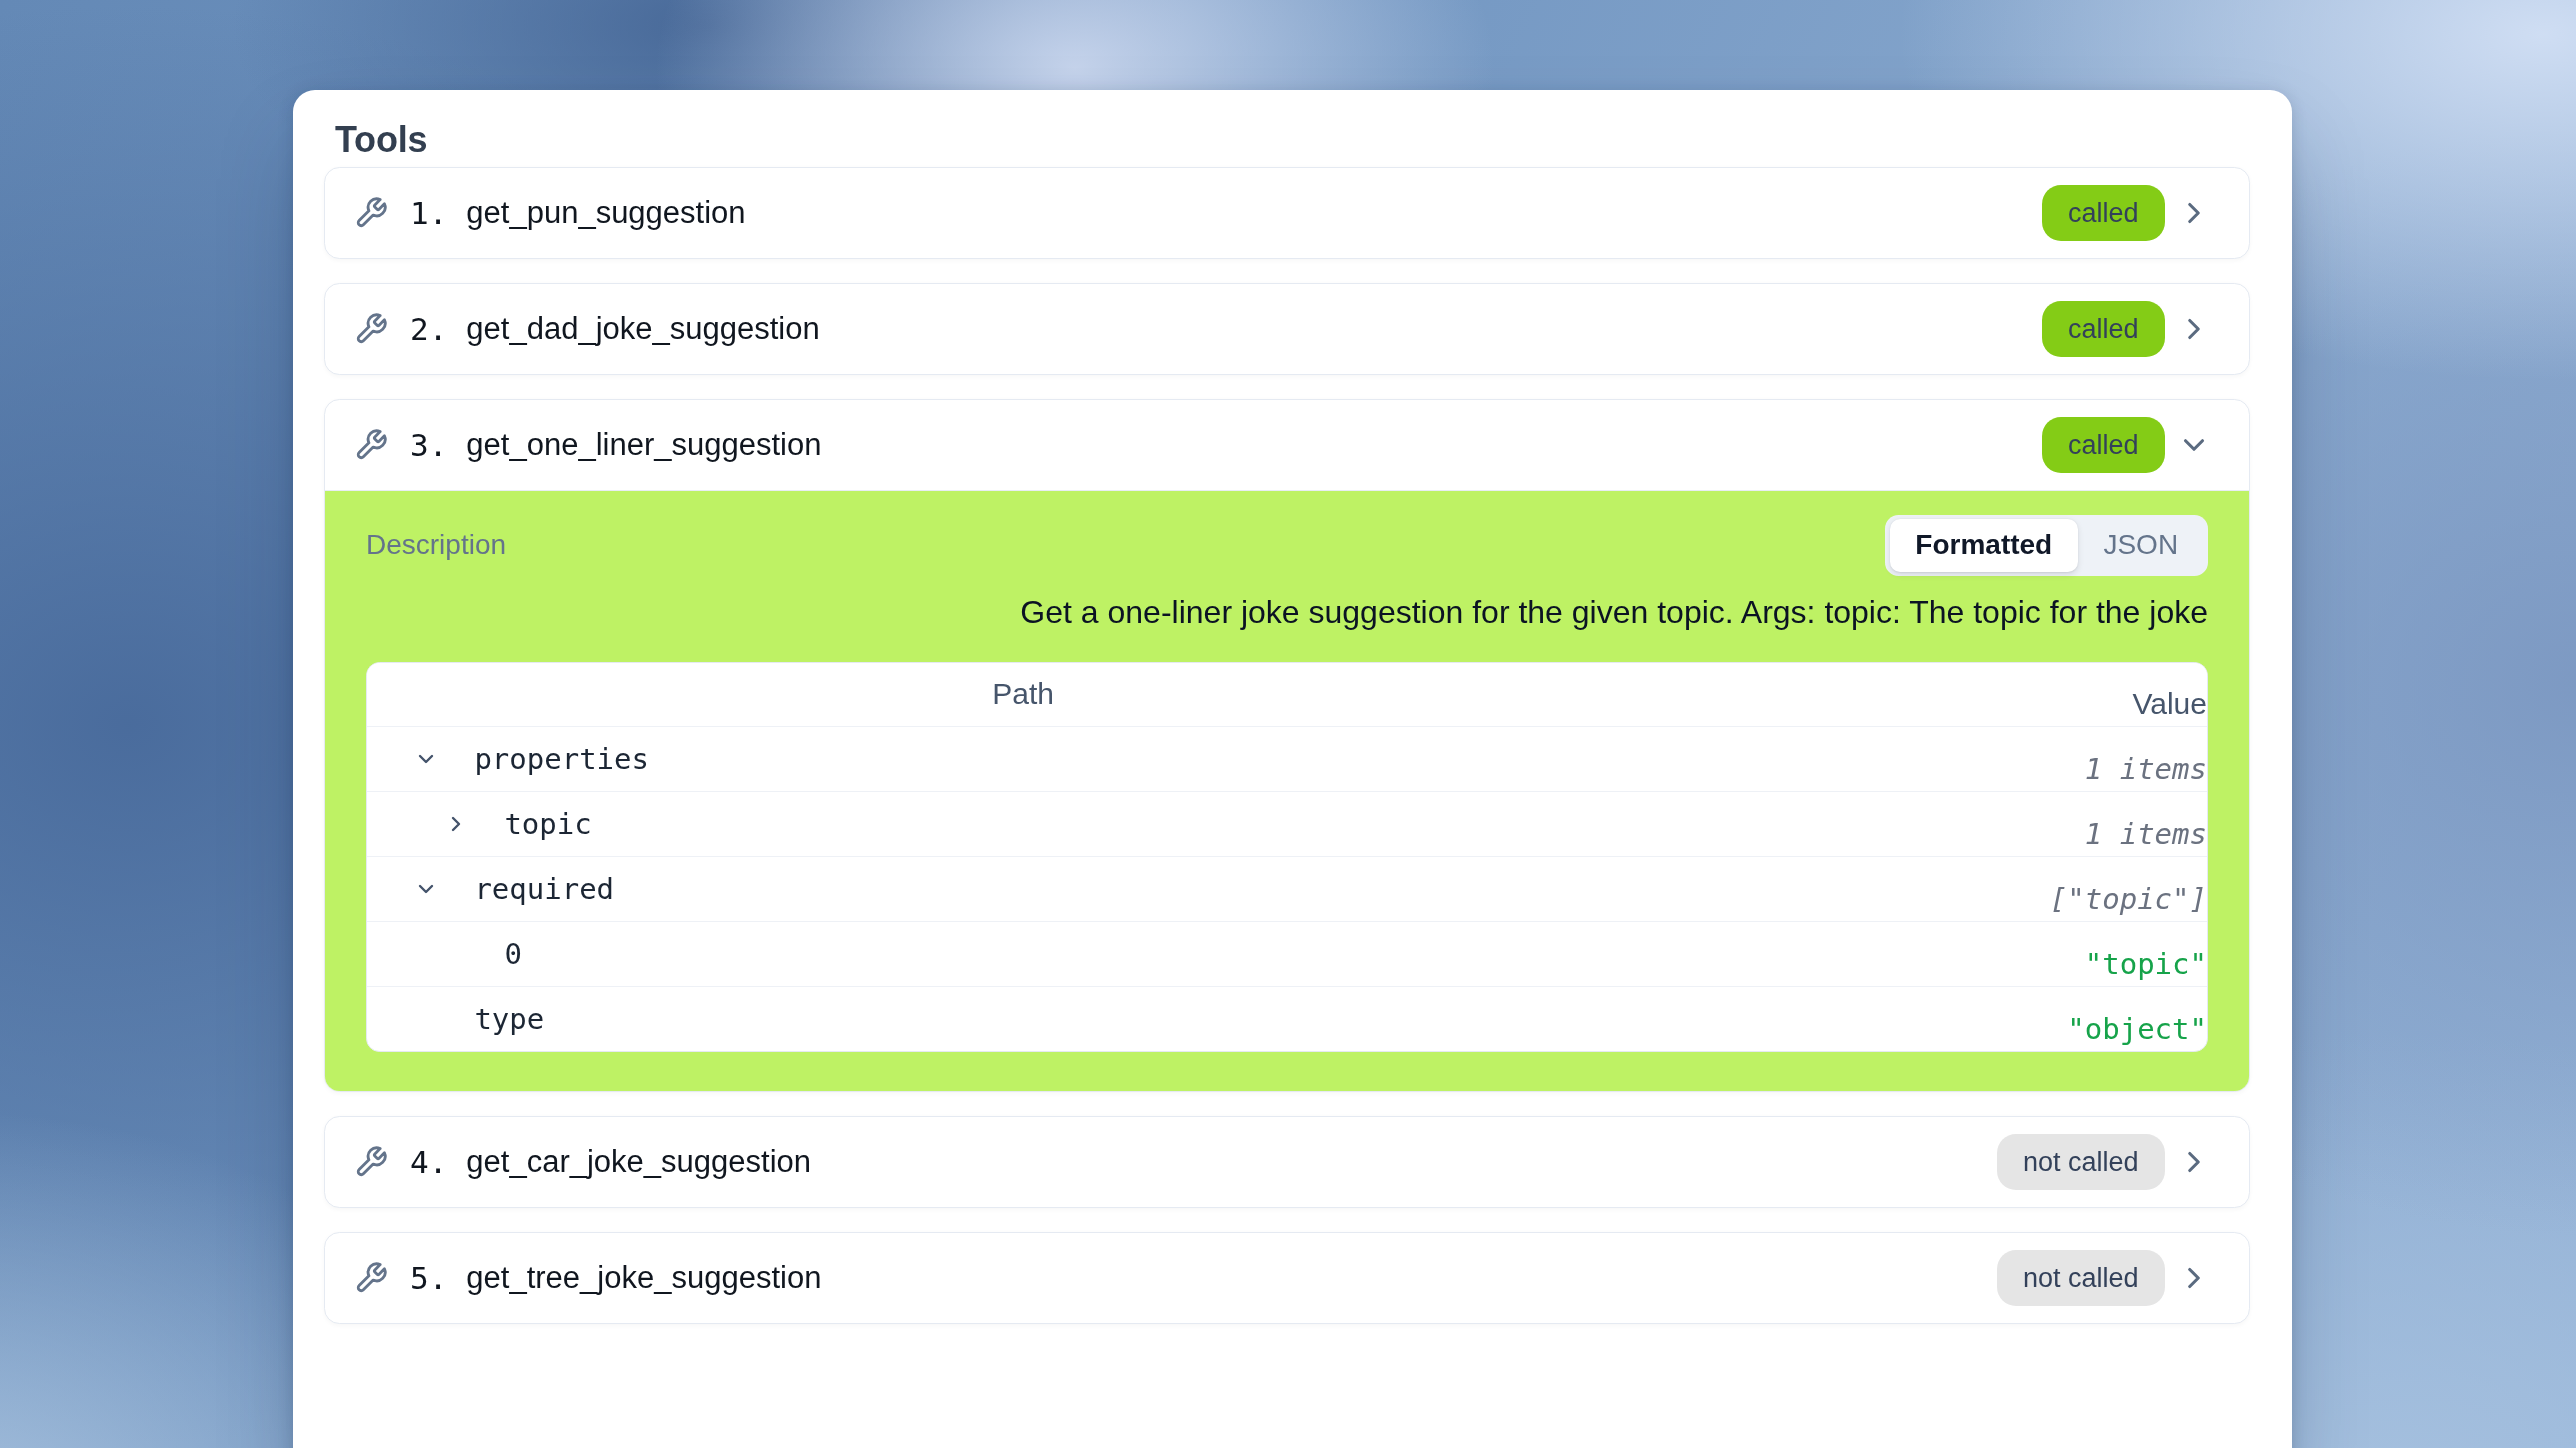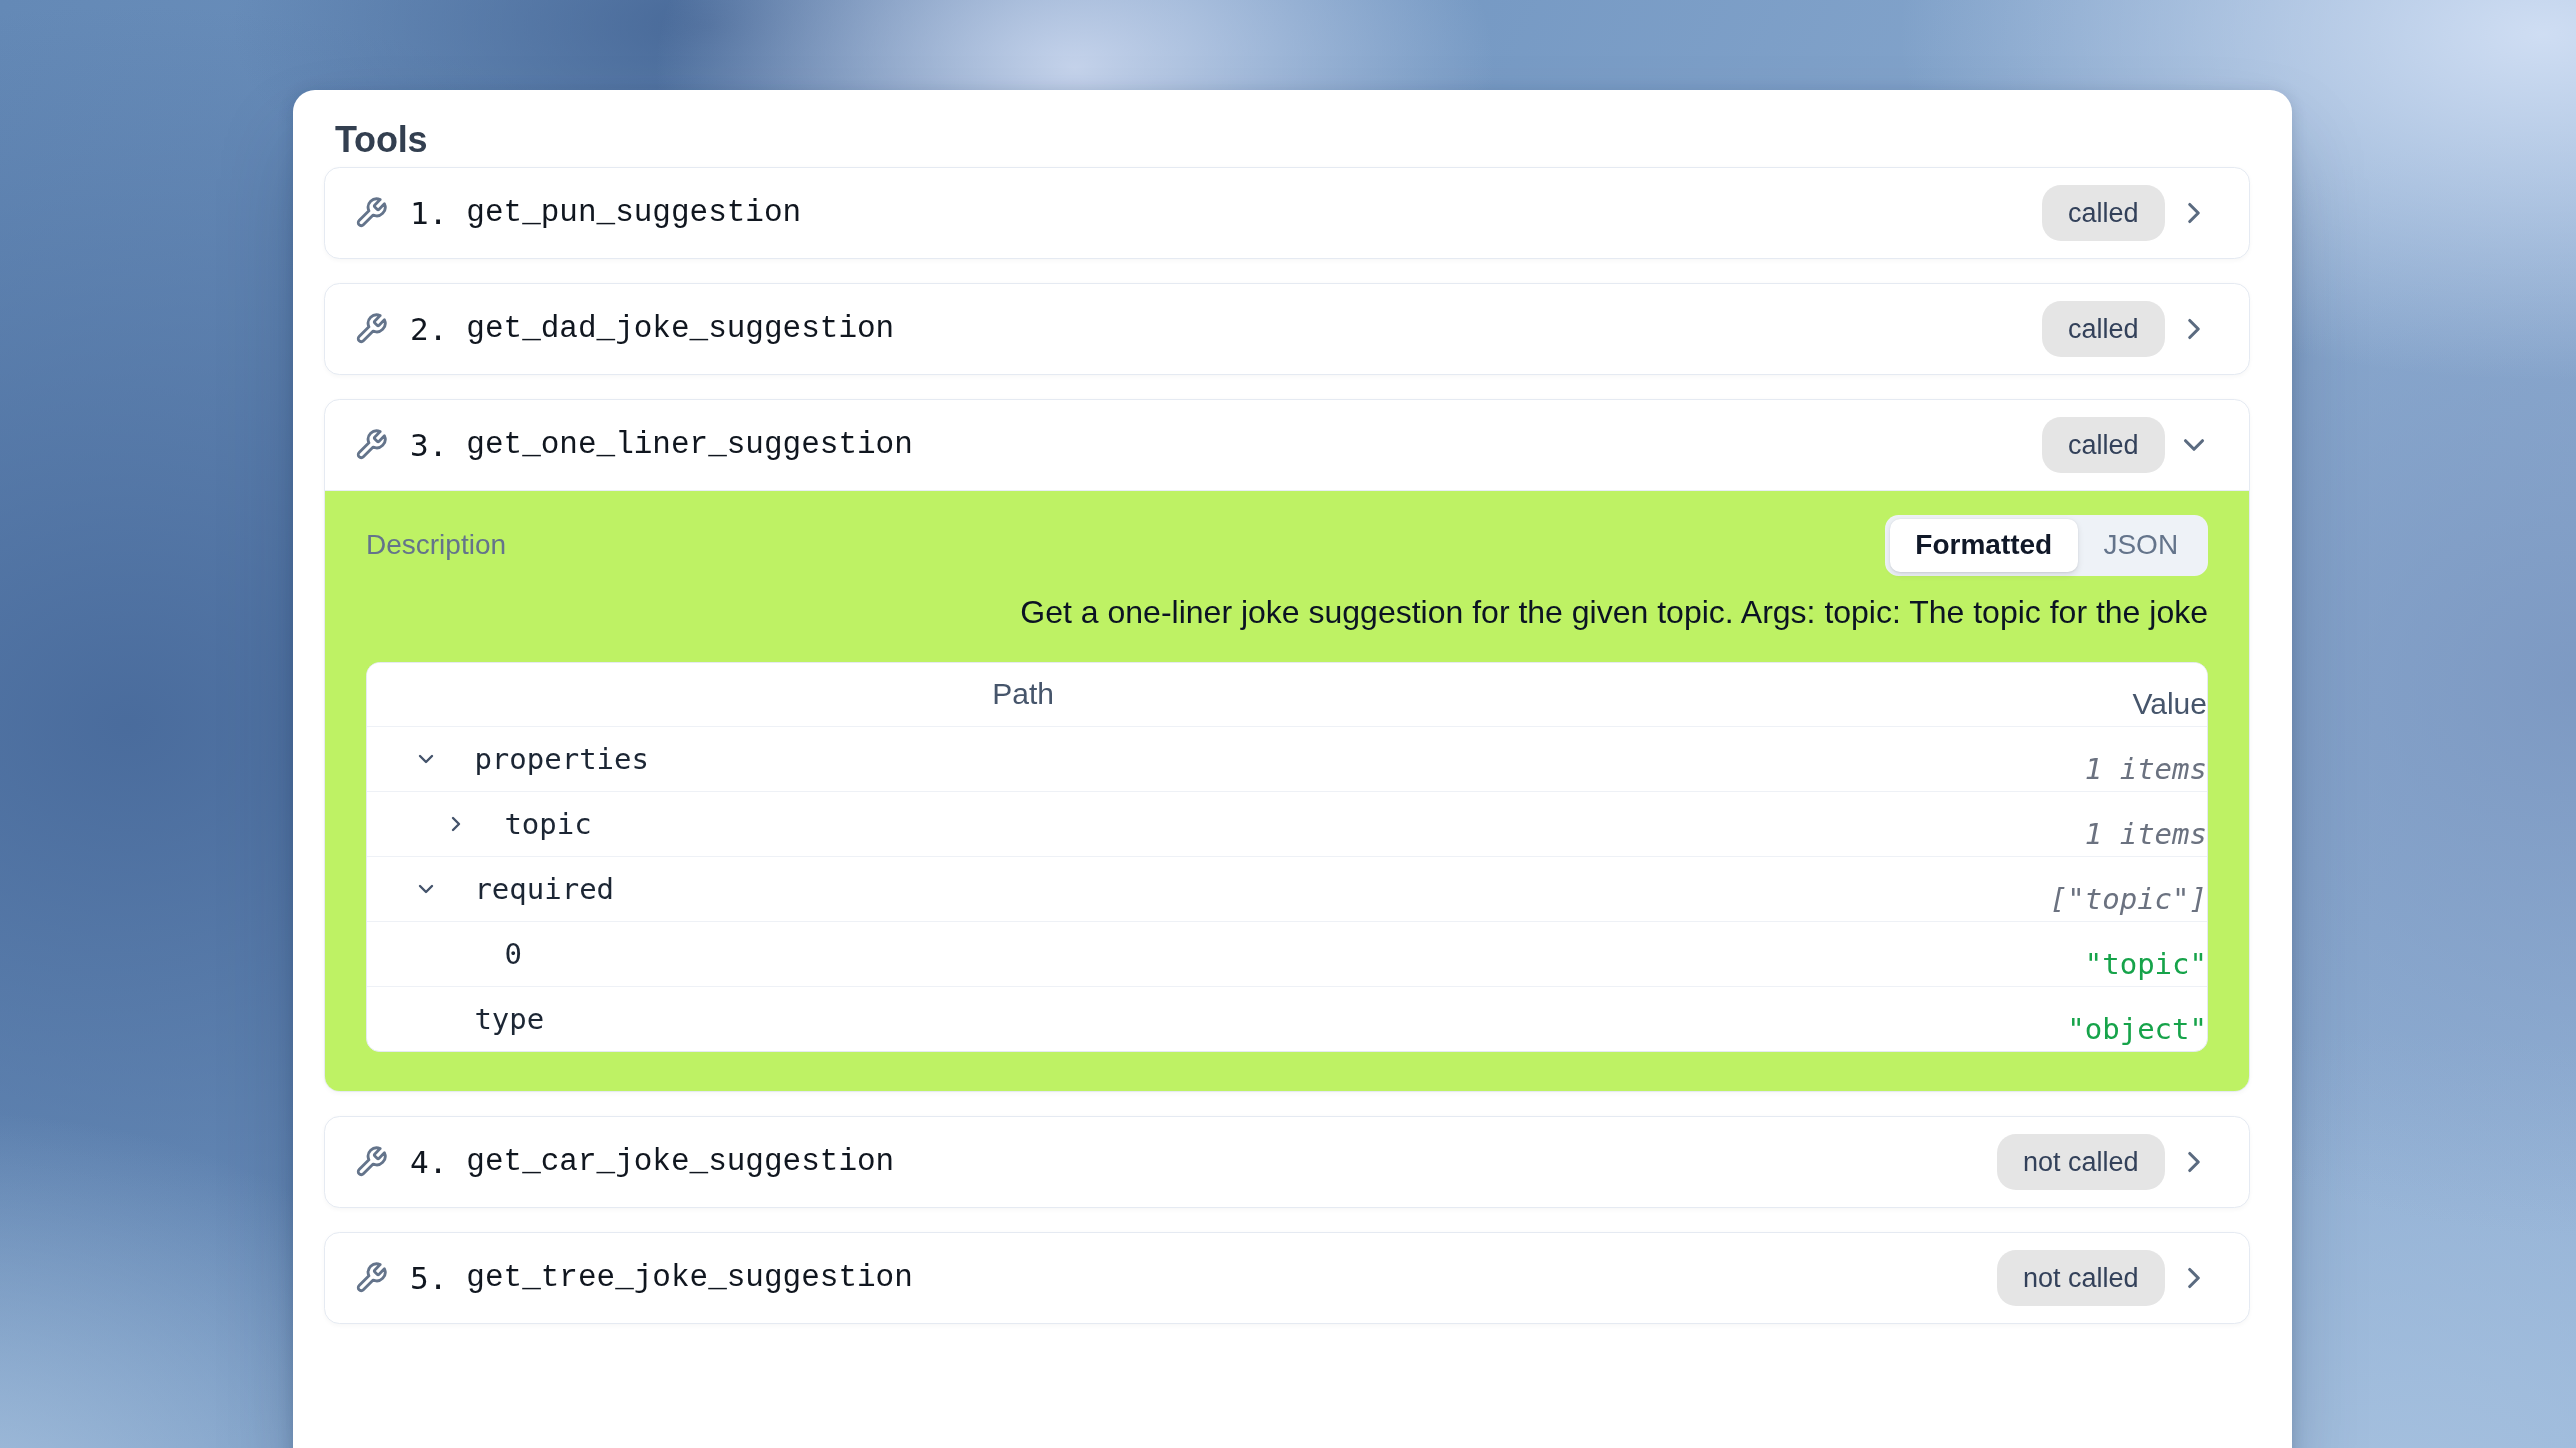--- a/index.html
+++ b/index.html
@@ -19,25 +19,25 @@
     background:#fff;border-radius:22px;box-sizing:border-box;
     padding:29px 42px 0 31px;
     box-shadow:0 43px 85px -17px rgba(23,43,77,.35),0 3.4px 15.4px rgba(23,43,77,.18);}
   .panel-title{margin:0 0 6.8px 11px;font-size:36px;line-height:41px;font-weight:600;
     color:#333f50;letter-spacing:-0.2px;}
   .tool-card{border:1.7px solid #e5eaf2;border-radius:15.4px;margin-bottom:24px;background:#fff;
     overflow:hidden;box-shadow:0 1.7px 4.3px rgba(15,23,42,.03);}
   .tool-head{height:90px;display:flex;align-items:center;padding:0 38px 0 29px;cursor:pointer;}
   .wrench{display:flex;margin-right:22px;}
   .tnum{font-family:"DejaVu Sans Mono","Liberation Mono",monospace;font-size:31px;color:#10161f;margin-right:19px;}
-  .tname{font-family:Liberation Mono, monospace;font-size:31px;color:#10161f;}
+  .tname{font-family:Liberation Sans, sans-serif;font-size:31px;color:#10161f;}
   .spacer{flex:1;}
   .badge{height:56px;line-height:56px;padding:0 26.4px;border-radius:19px;font-size:27px;
     font-weight:500;color:#33415a;white-space:nowrap;}
-  .badge.v-called{background:#e5e5e5;}
+  .badge.v-called{background:#84cc16;}
   .badge.v-not-called{background:#e5e5e5;}
   .head-chev{display:flex;margin-left:12px;}
   .tool-details{border-top:1.7px solid #e8edf4;background:#bef264;padding:24px 41px 39px;text-align:right;}
   .details-head{display:flex;align-items:center;justify-content:space-between;height:61px;}
   .sec-label{font-size:28px;color:#64748b;font-weight:500;}
   .toggle{background:#eef2f7;border-radius:13.6px;padding:4.3px;display:flex;height:61px;box-sizing:border-box;}
   .opt{display:flex;align-items:center;padding:0 25.6px;border-radius:10.2px;font-size:28px;
     color:#64748b;font-weight:500;cursor:pointer;}
   .opt.selected{background:#fff;color:#101828;font-weight:600;
     box-shadow:0 2.6px 6.8px rgba(15,23,42,.10),0 0.9px 1.7px rgba(15,23,42,.08);}

